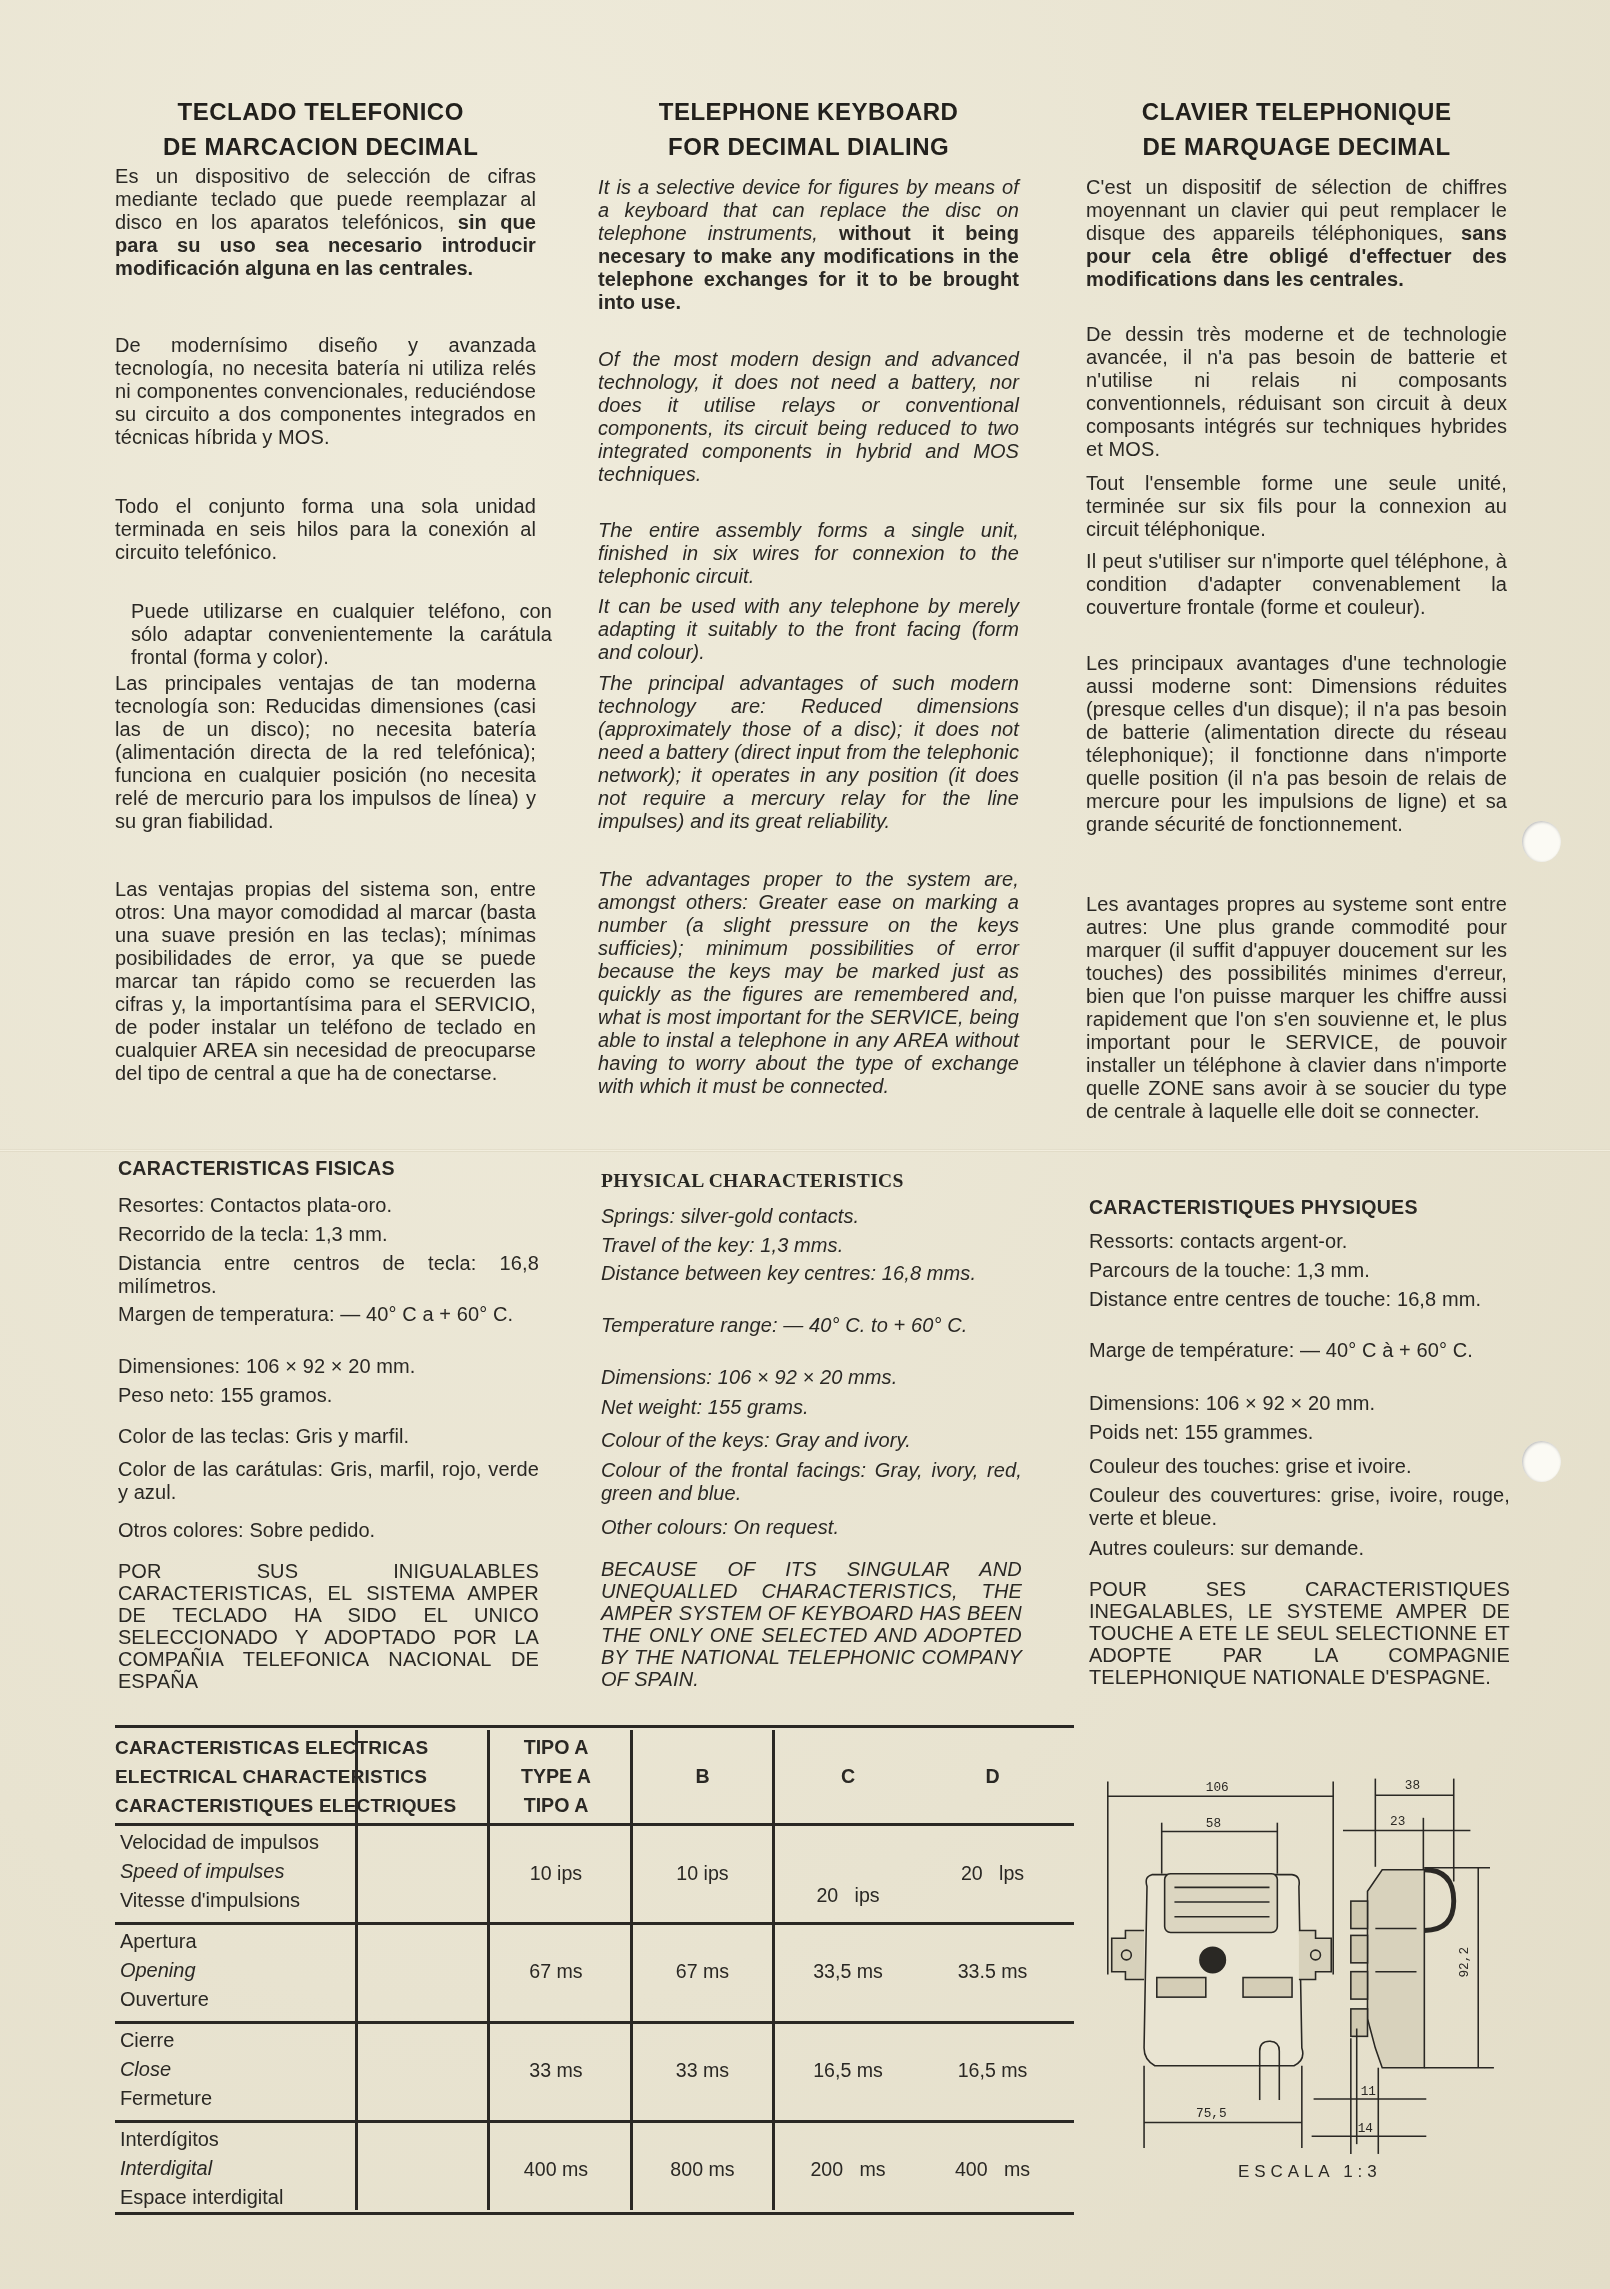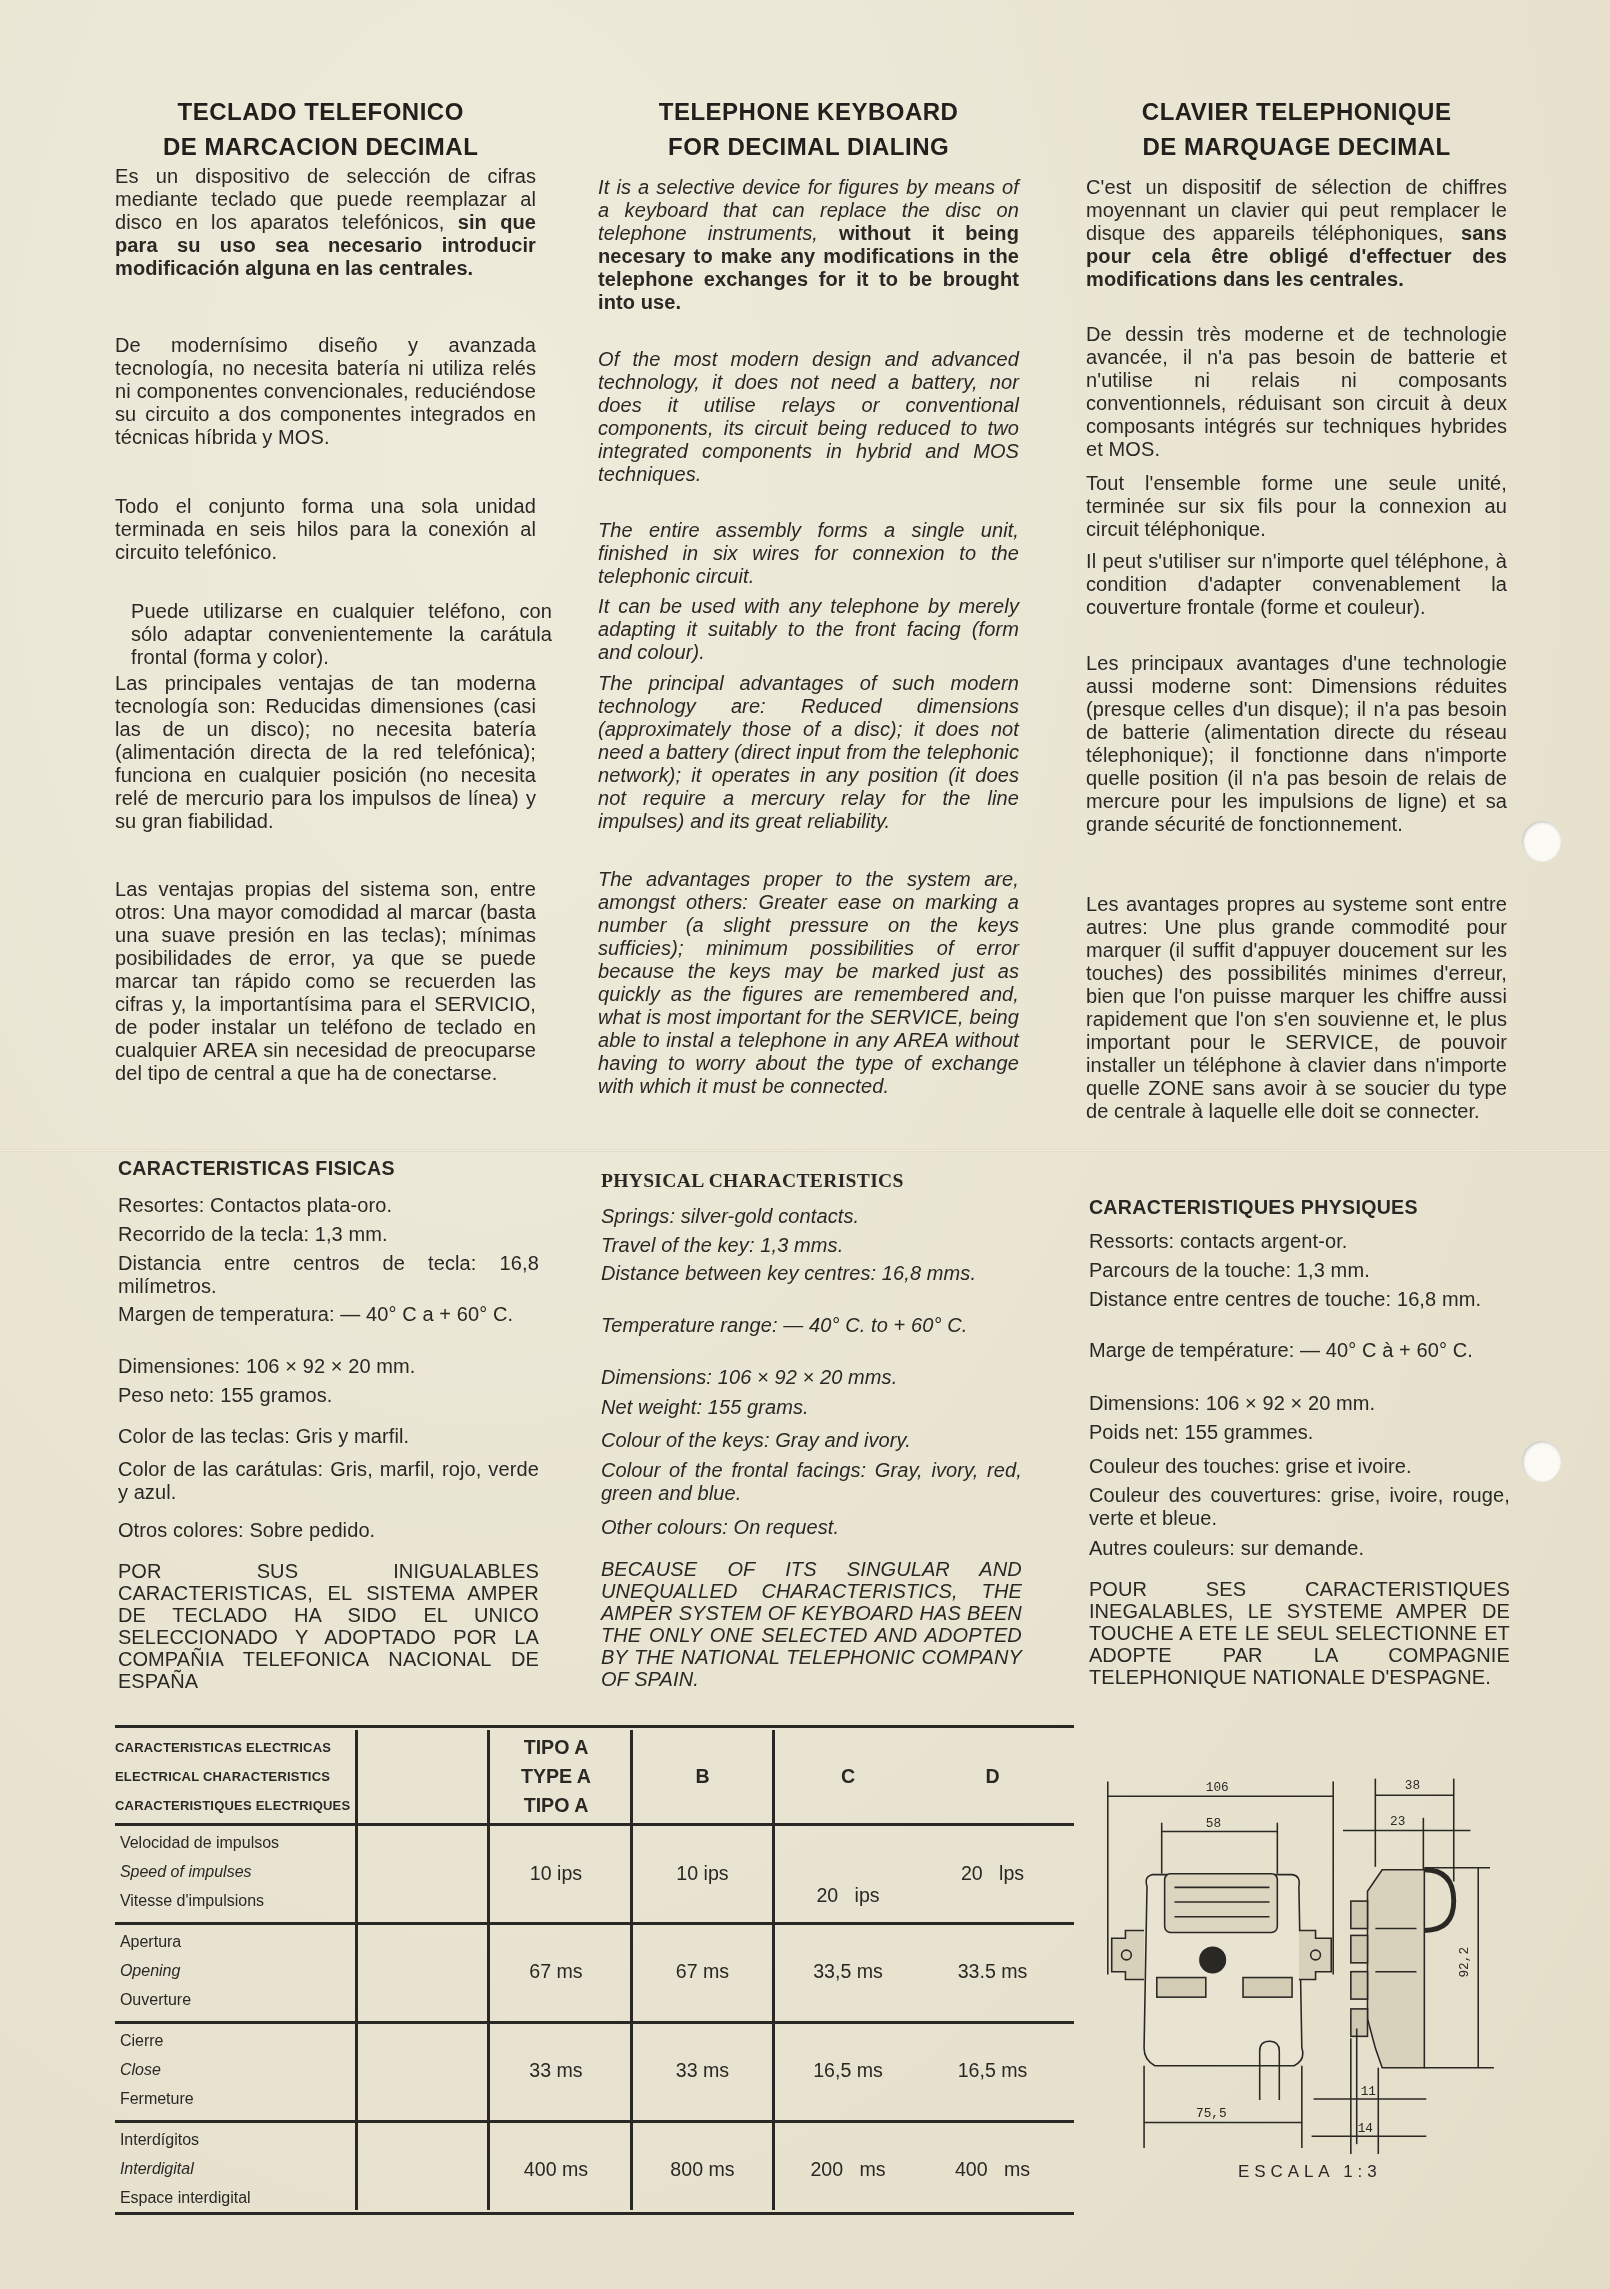--- a/index.html
+++ b/index.html
@@ -35,23 +35,23 @@
   .head {
     position: absolute; font-weight: bold; font-style: normal; font-size: 19.6px; letter-spacing: 0.3px;
   }
   .spec { position: absolute; }
   .caps { position: absolute; text-align: justify; text-transform: none; line-height: 22px; }
 
   
   .etable { position: absolute; left: 115px; top: 1725px; width: 961px; height: 488px; }
   .hline { position: absolute; height: 2.9px; background: #2a2824; }
   .vline { position: absolute; width: 2.9px; background: #2a2824; }
-  .th-label { position: absolute; font-weight: bold; font-size: 13px; line-height: 29px; letter-spacing: 0.2px; }
+  .th-label { position: absolute; font-weight: bold; font-size: 19px; line-height: 29px; letter-spacing: 0.2px; }
   .th-type { position: absolute; font-weight: bold; font-size: 19.6px; line-height: 29px; text-align: center; }
-  .row-label { position: absolute; font-size: 16px; line-height: 29px; }
+  .row-label { position: absolute; font-size: 20px; line-height: 29px; }
   .row-label .it { font-style: italic; }
   .cell { position: absolute; font-size: 19.6px; text-align: center; }
 
   
   .drawing { position: absolute; left: 1098px; top: 1754px; width: 441px; height: 451px; }
   .scale-label { position: absolute; left: 1238px; top: 2162px; font-size: 17px; letter-spacing: 4.9px; }
 
   .hole { position: absolute; width: 39px; height: 41px; border-radius: 50%; background: #fbfaf4; box-shadow: inset 1px 1px 2.9px #bbb; }
 </style>
 </head>

